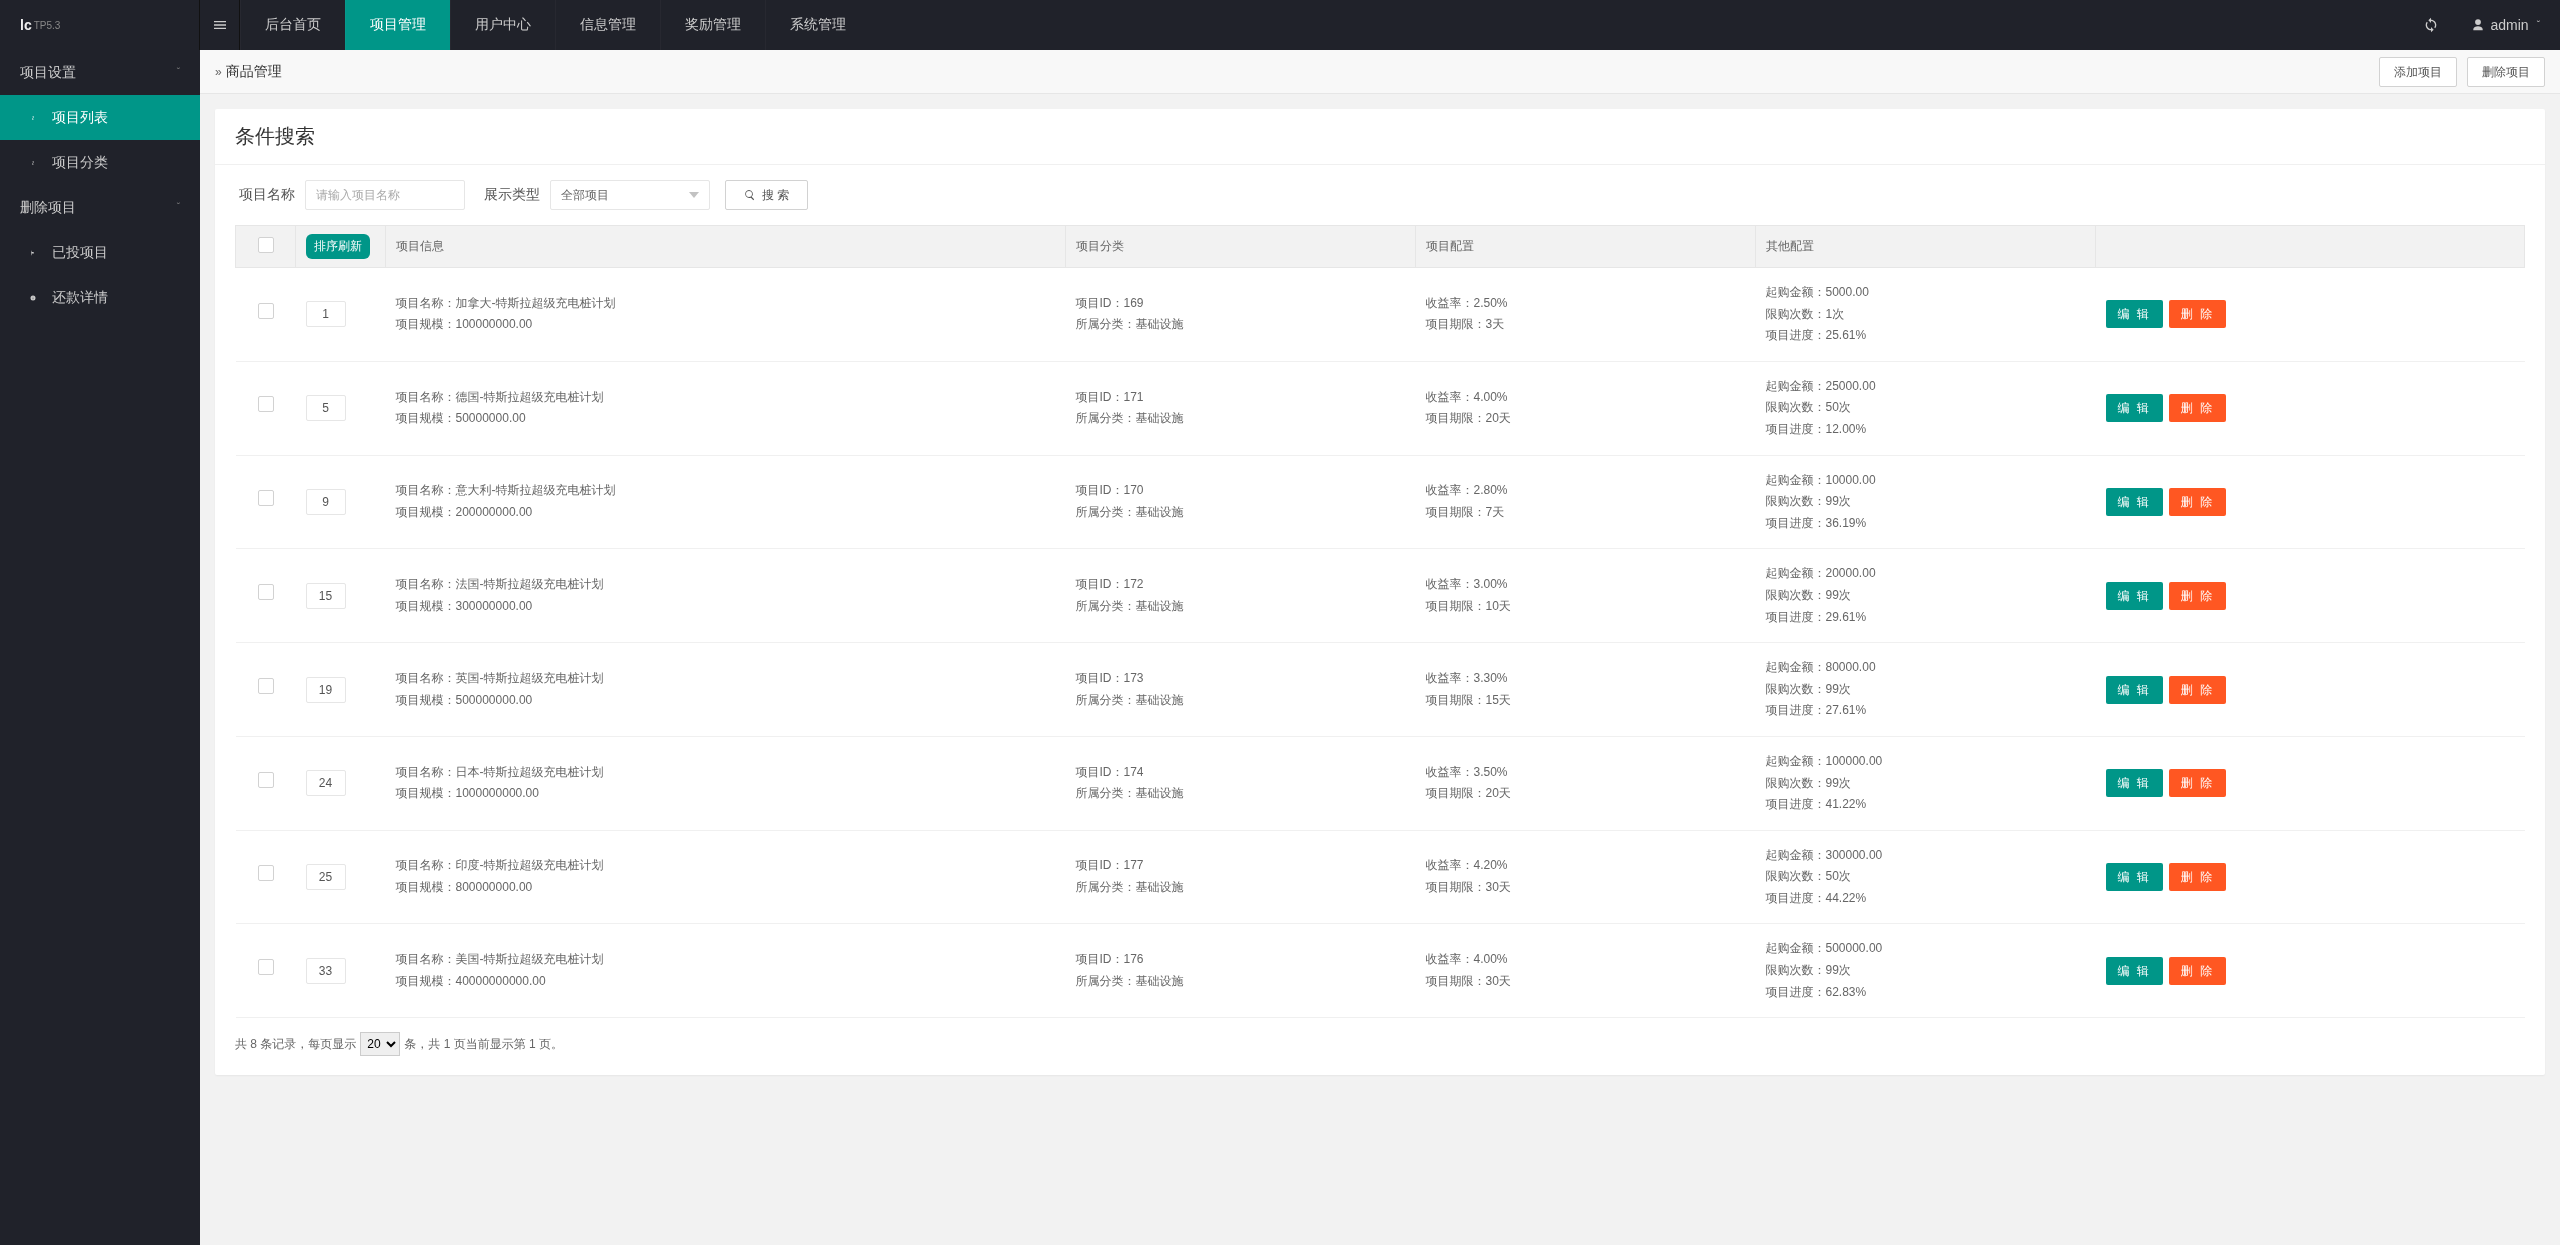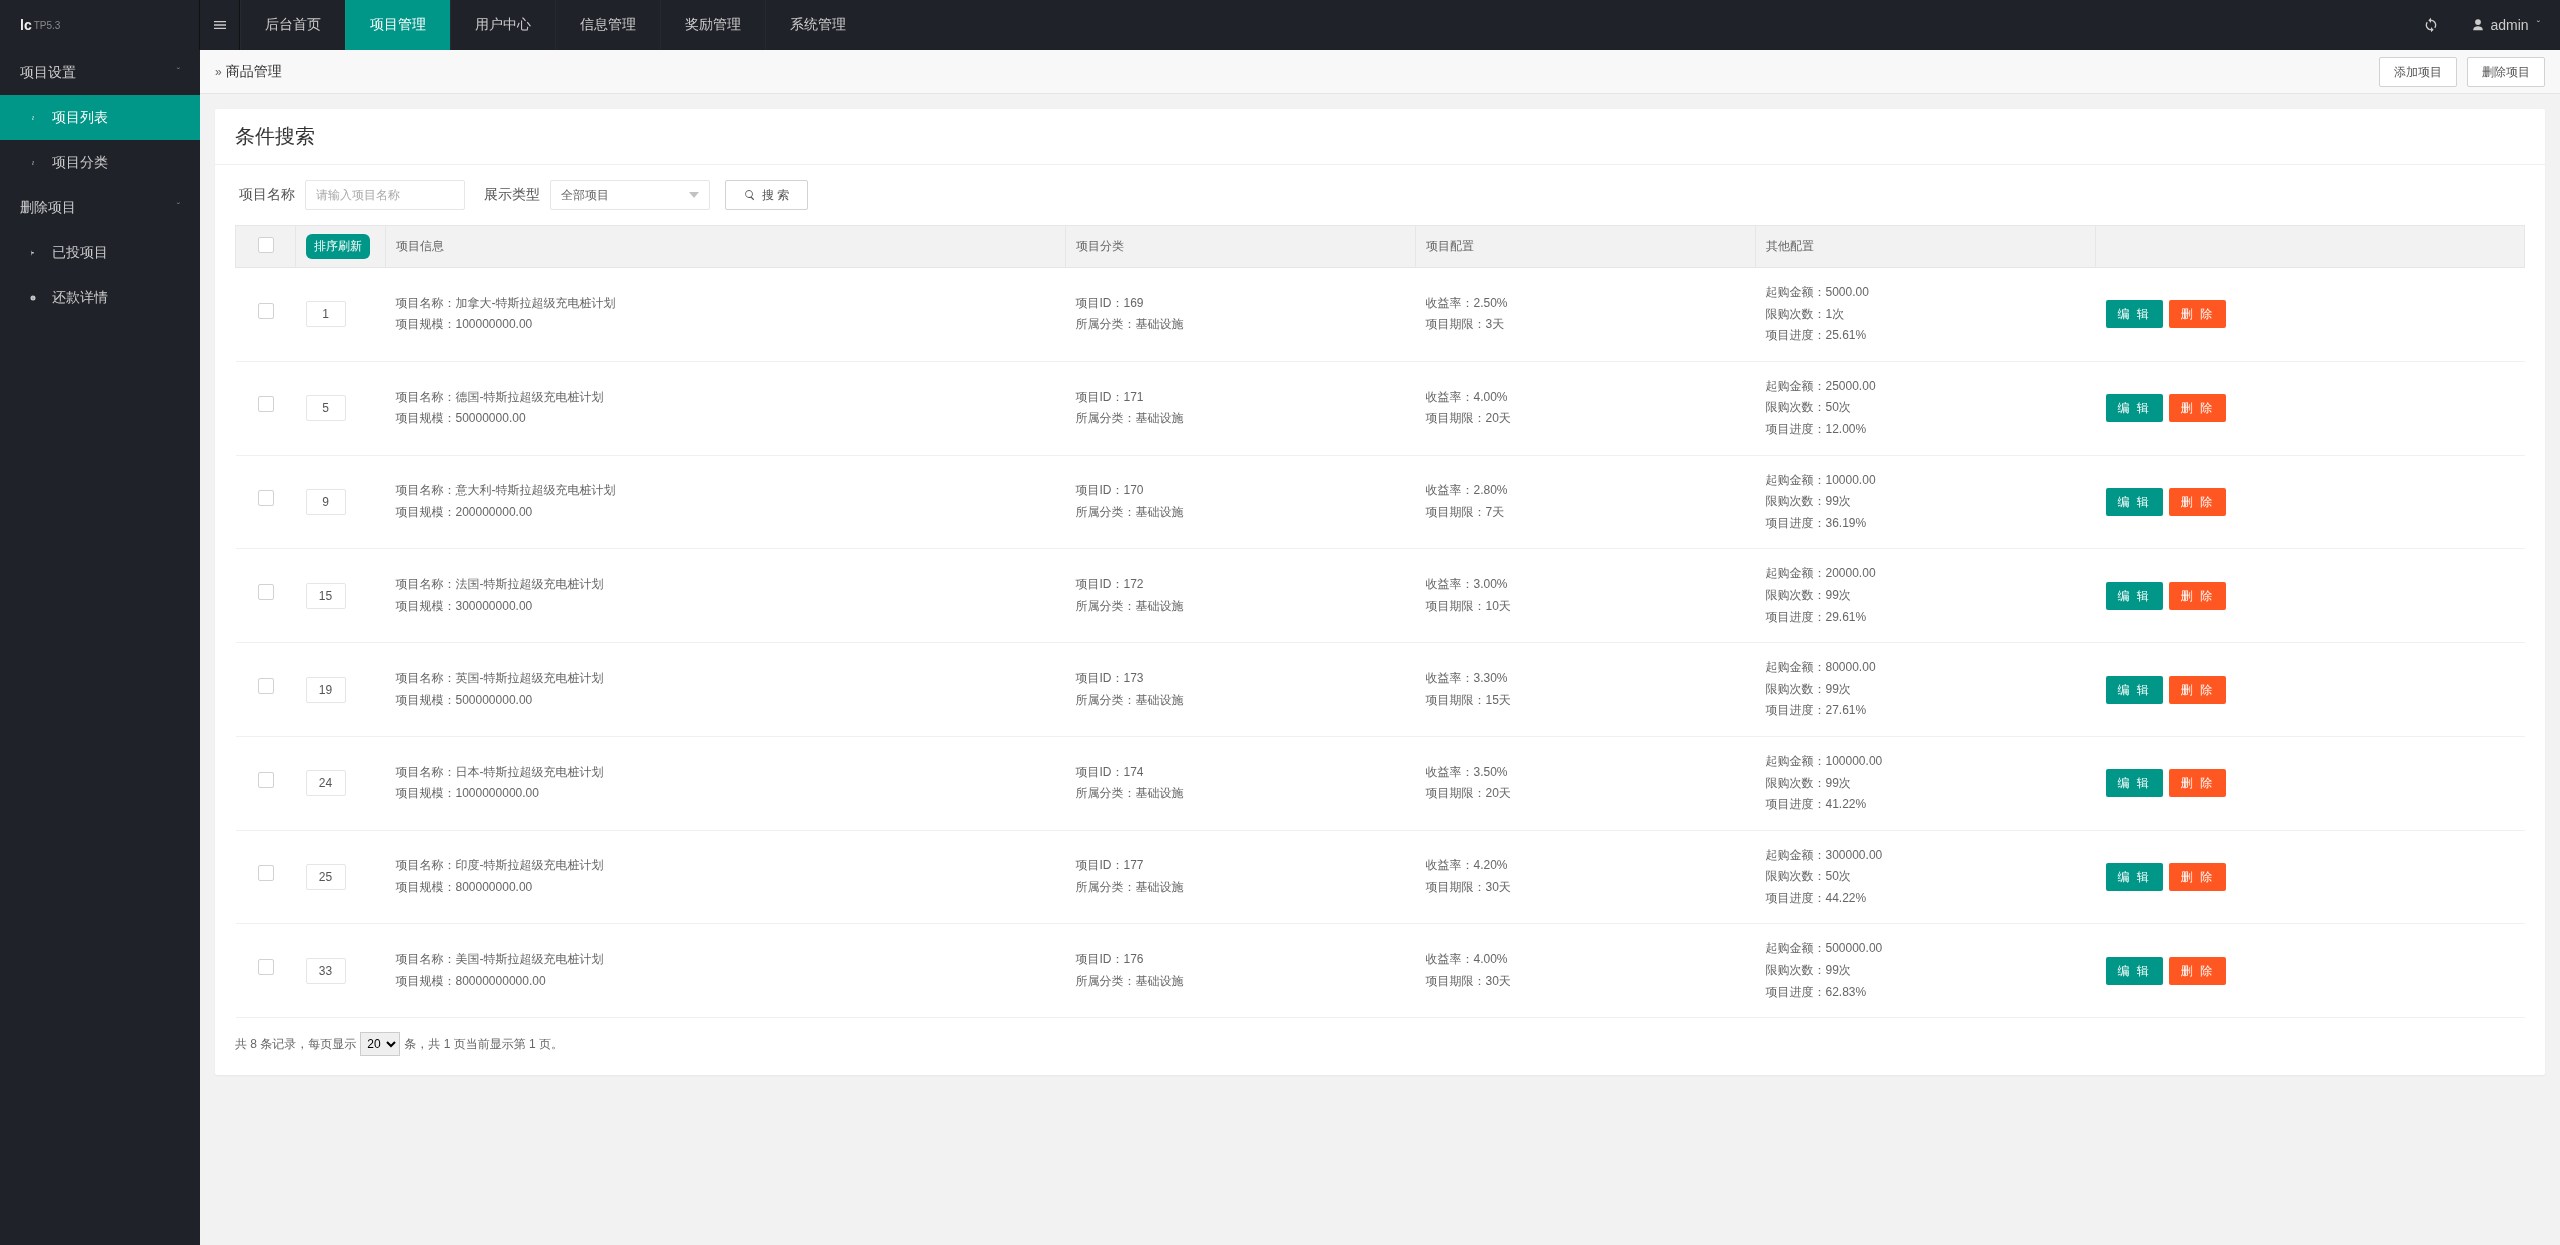--- a/index.html
+++ b/index.html
@@ -357,21 +357,21 @@
                 <div class="cell-line">限购次数：<span class="v">50次</span></div>
                 <div class="cell-line">项目进度：<span class="v">44.22%</span></div>
               </td>
               <td><button class="btn-sm btn-green">编 辑</button><button class="btn-sm btn-orange">删 除</button></td>
             </tr>
             <tr>
               <td style="text-align:center;"><span class="checkbox"></span></td>
               <td><input class="sort-input" value="33" style=""></td>
               <td>
                 <div class="cell-line">项目名称：<span class="v">美国-特斯拉超级充电桩计划</span></div>
-                <div class="cell-line">项目规模：<span class="v">80000000000.00</span></div>
+                <div class="cell-line">项目规模：<span class="v">40000000000.00</span></div>
               </td>
               <td>
                 <div class="cell-line">项目ID：<span class="v">176</span></div>
                 <div class="cell-line">所属分类：<span class="v">基础设施</span></div>
               </td>
               <td>
                 <div class="cell-line">收益率：<span class="v">4.00%</span></div>
                 <div class="cell-line">项目期限：<span class="v">30天</span></div>
               </td>
               <td>

